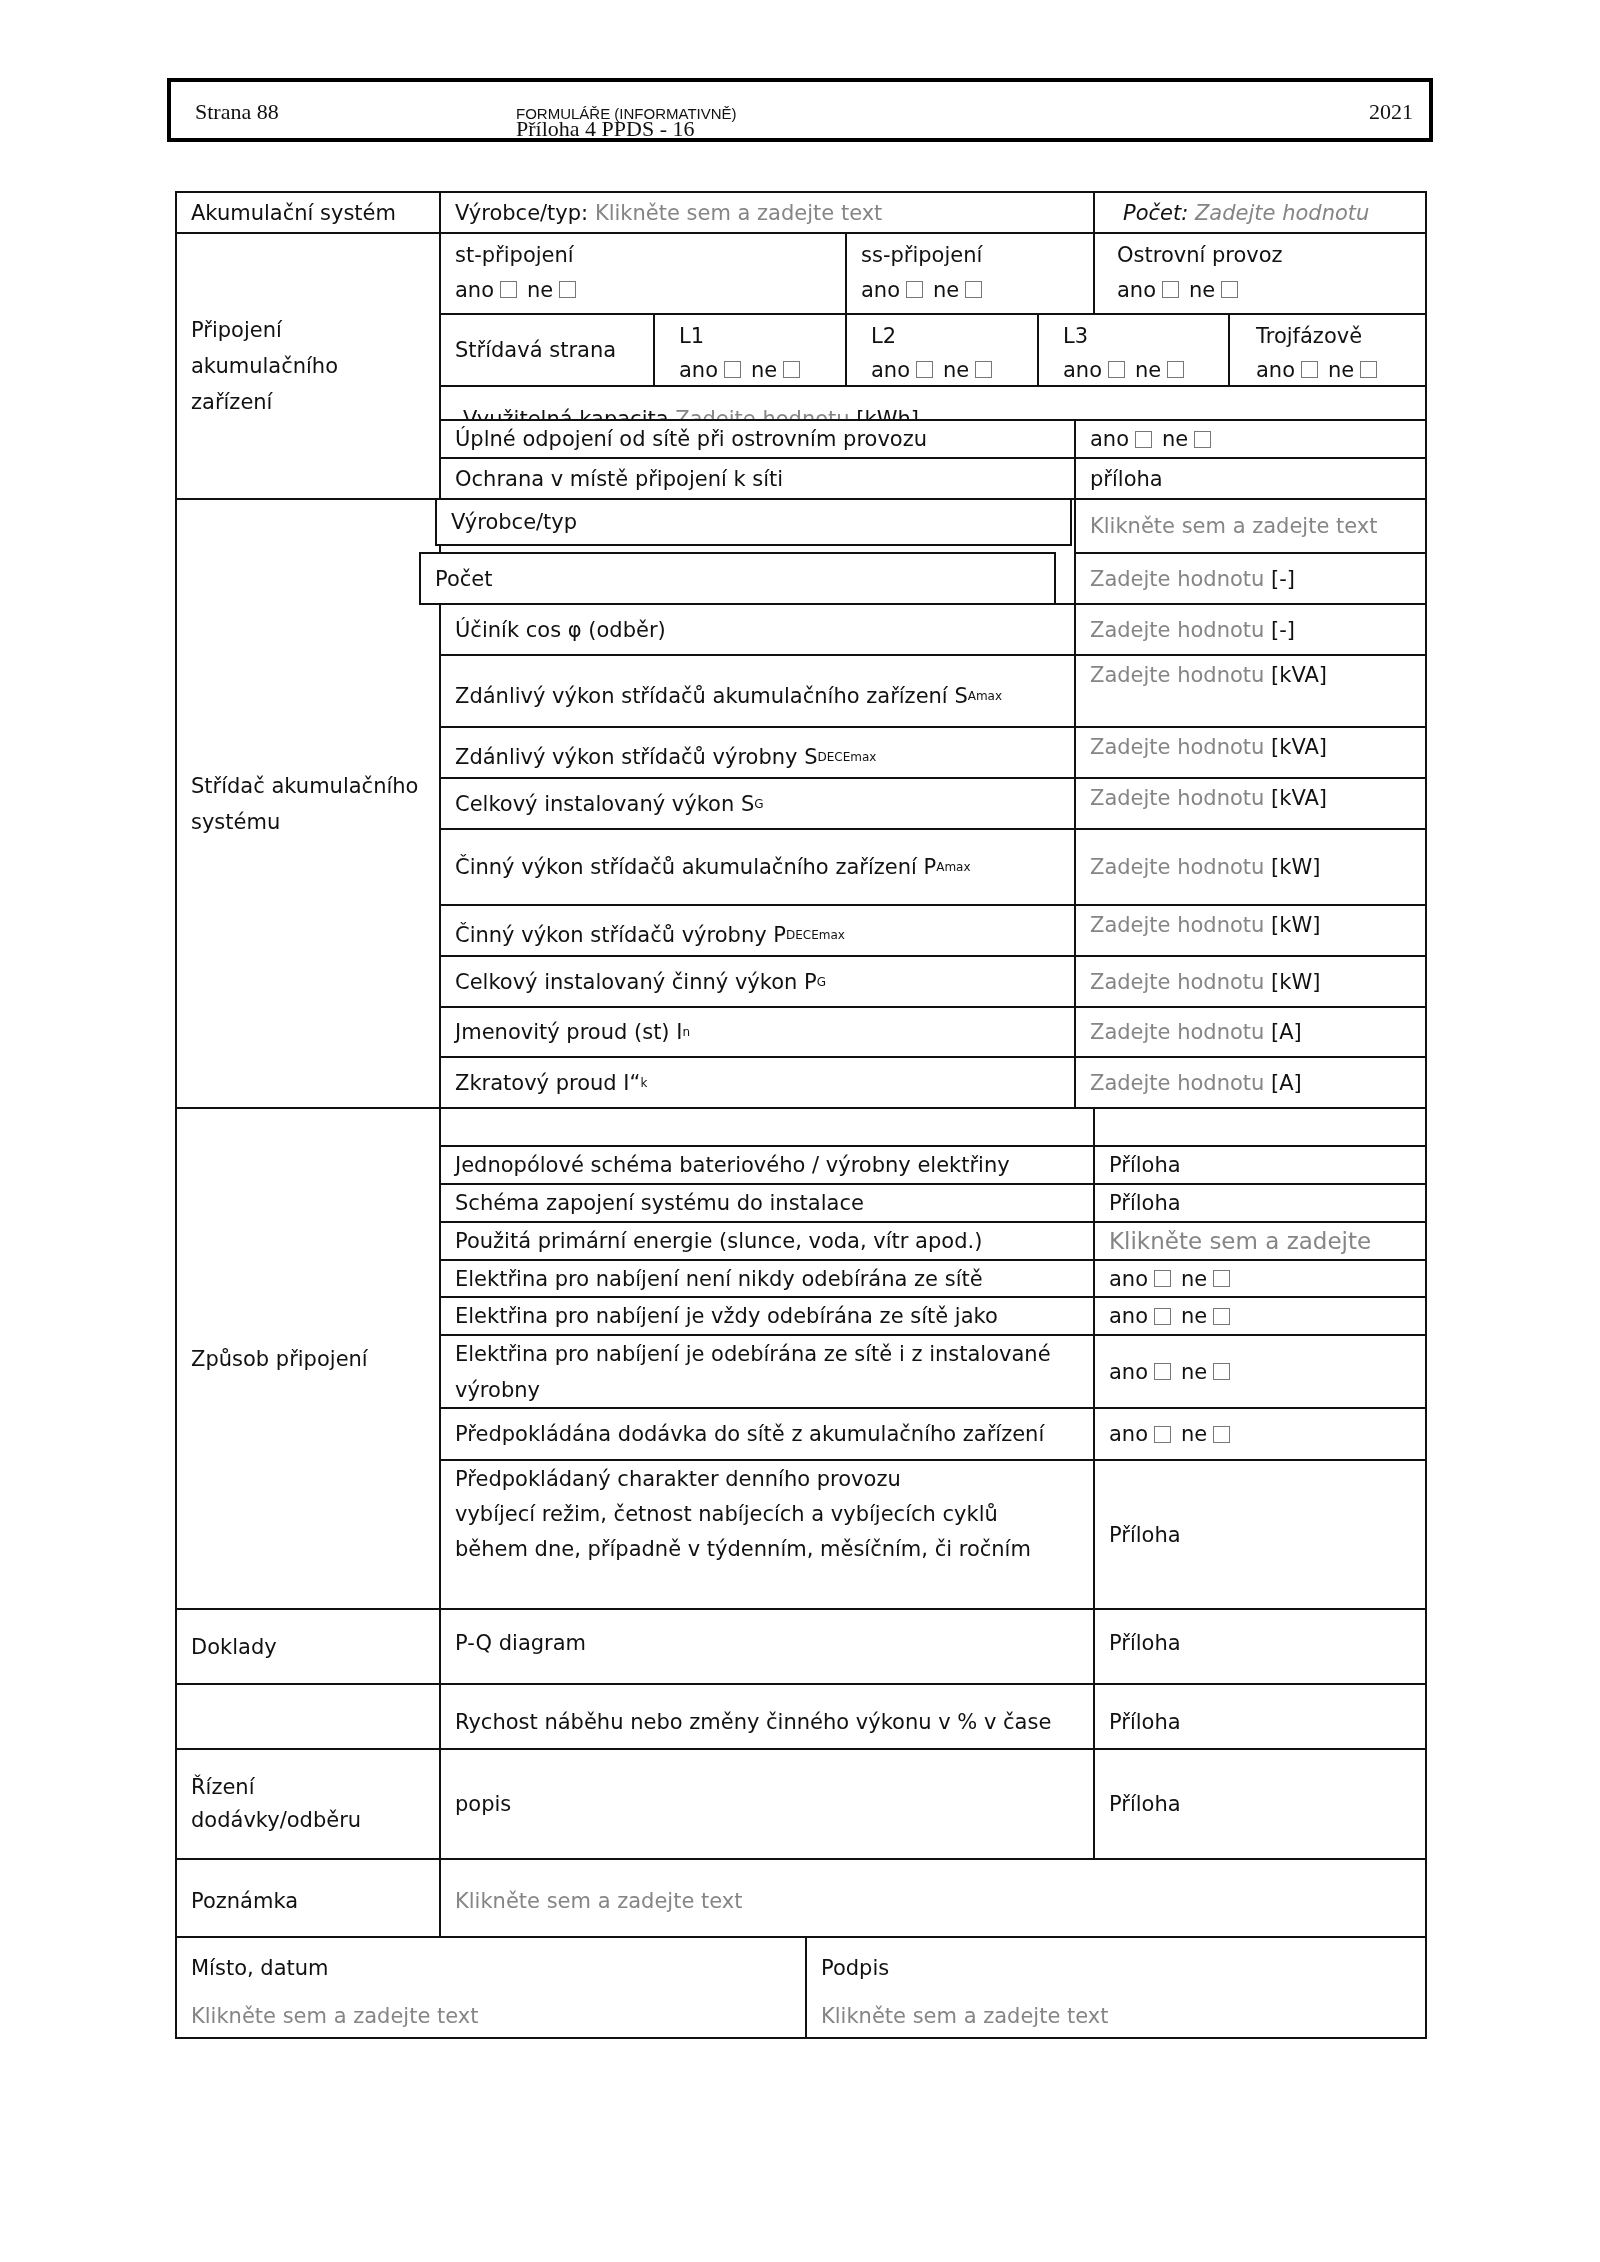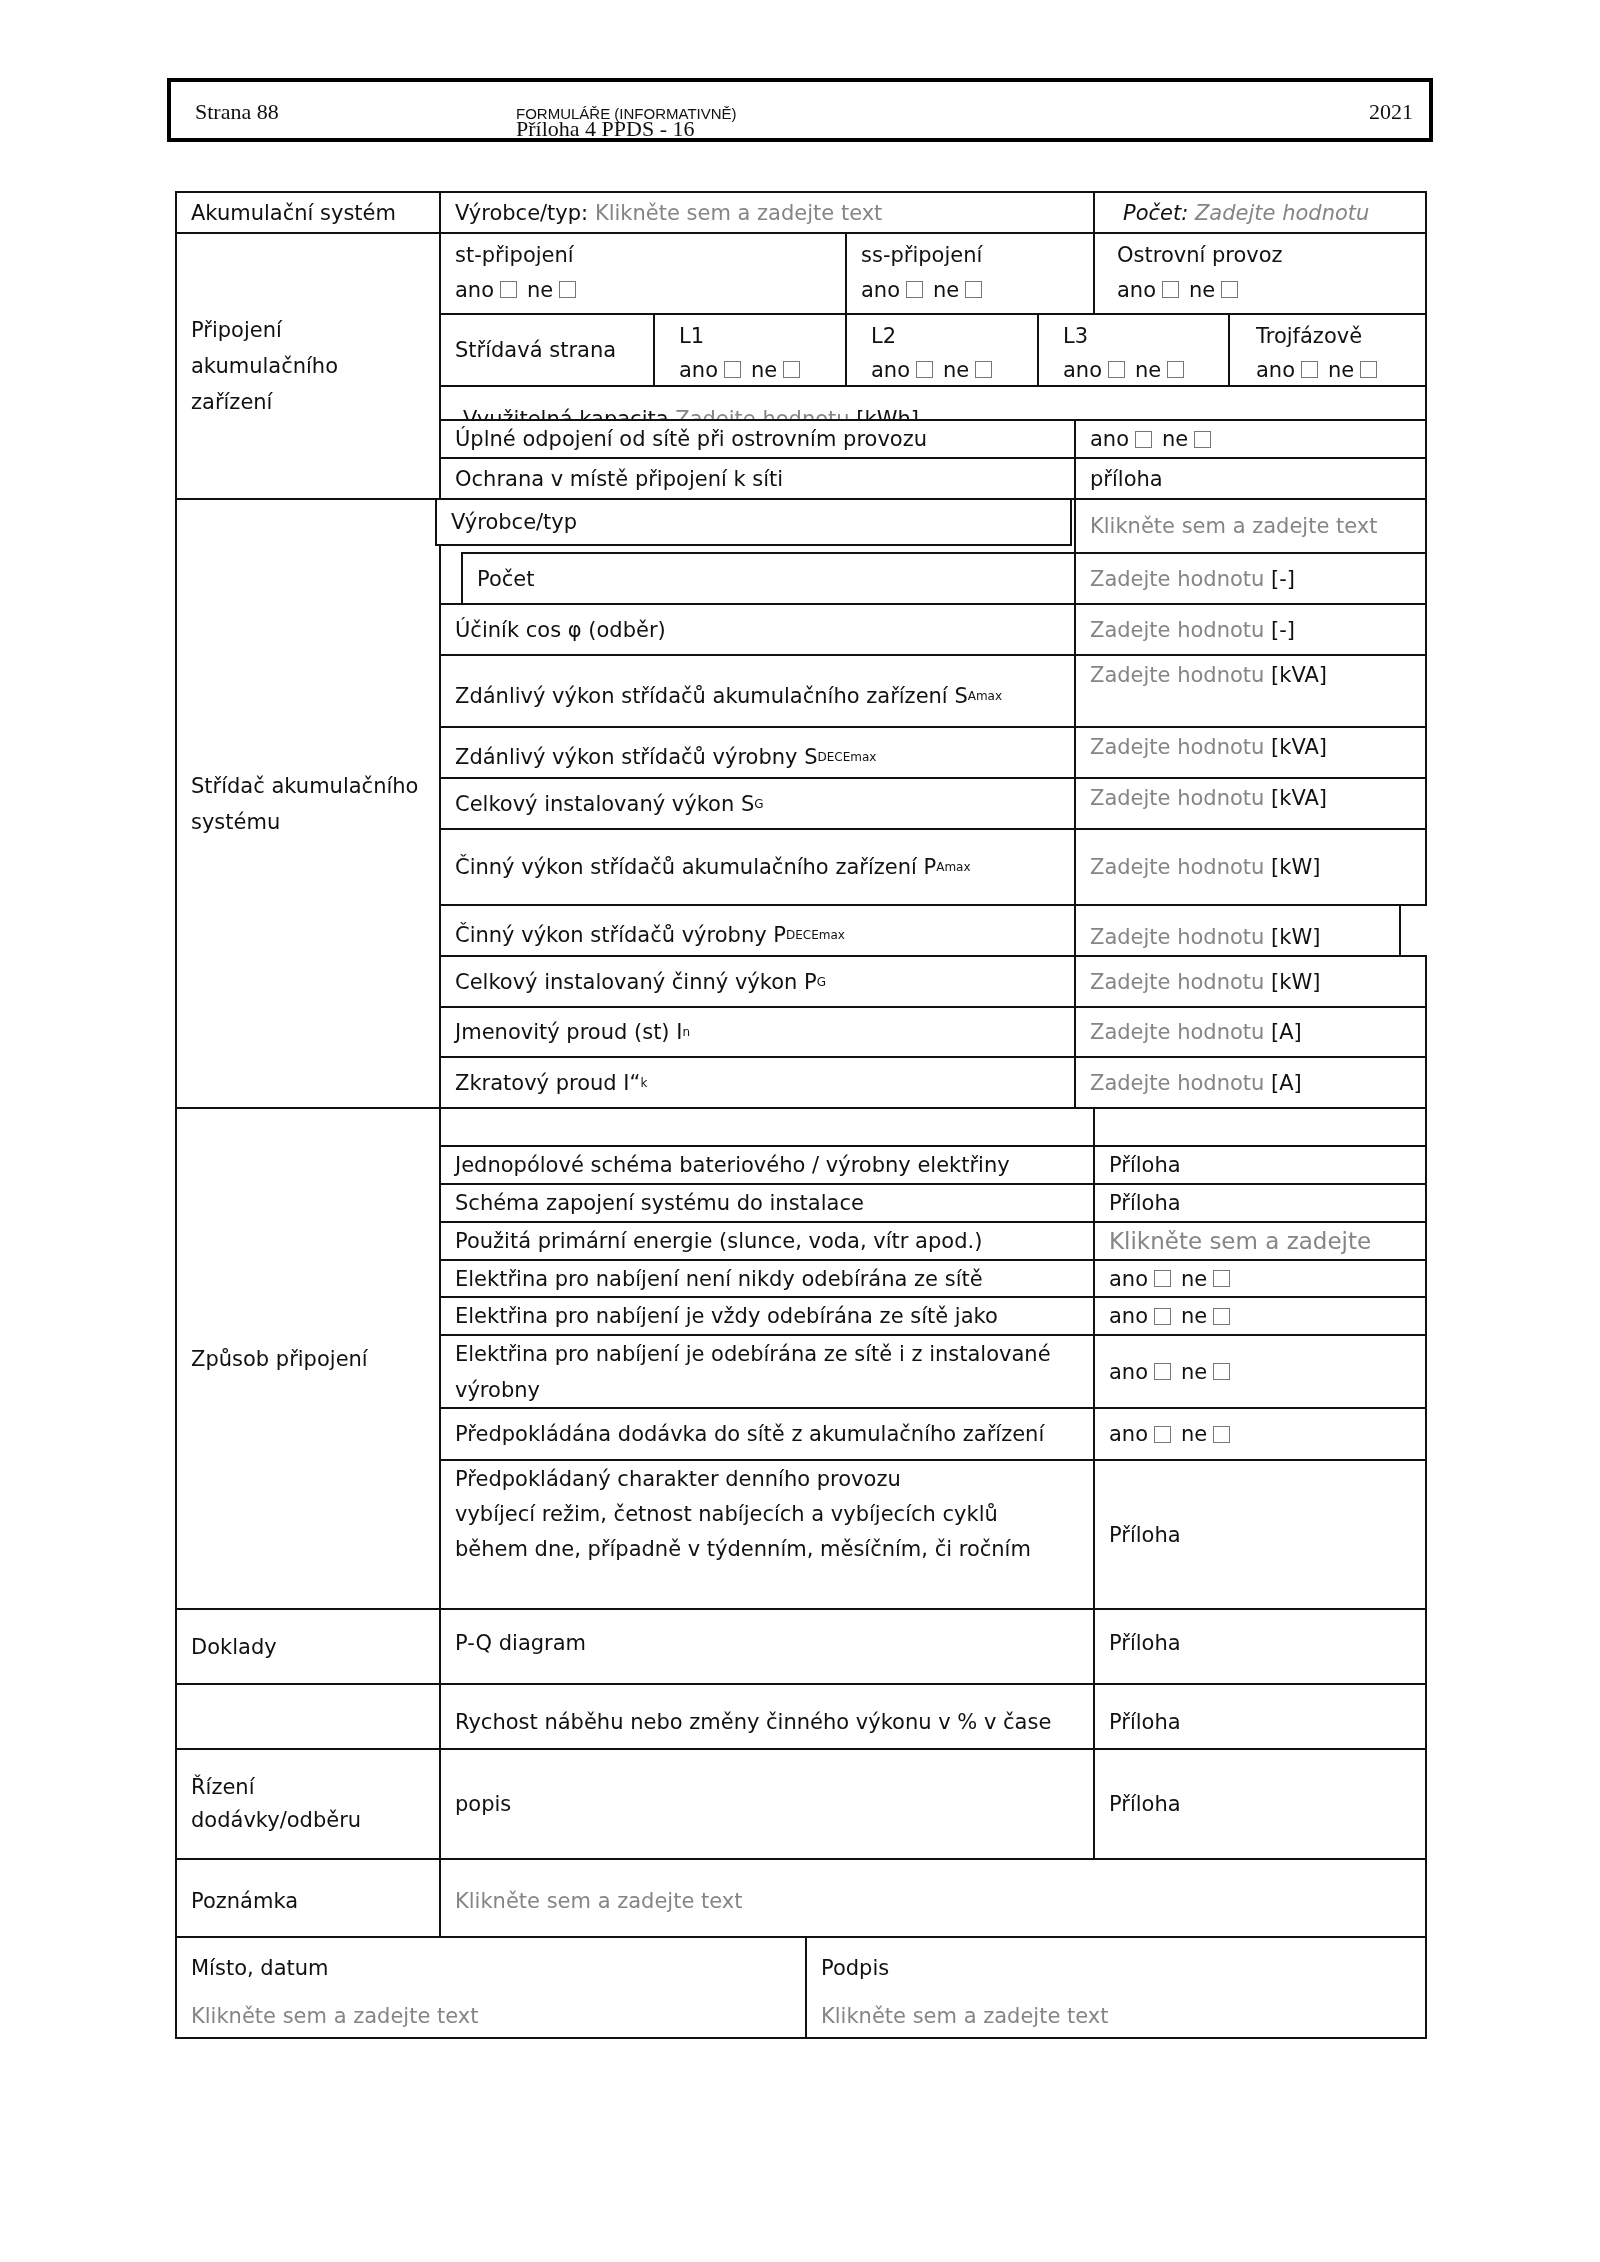--- a/index.html
+++ b/index.html
@@ -90,21 +90,21 @@
 <div class="cell mid" style="left:176px;top:499px;width:266px;height:611px;line-height:36px;">
     <span>Střídač akumulačního systému</span>
   </div>
 
 <div id="stridac-rows">
     <div class="cell mid nowrap" style="left: 436px; top: 499px; width: 637px; height: 48px;">
       <span>Výrobce/typ</span>
       <span class="sub"></span>
     </div>
     <div class="cell nowrap mid" style="left: 1075px; top: 499px; width: 353px; height: 56px;"><span class="ph">Klikněte sem a zadejte text</span>&nbsp;<span></span></div>
-    <div class="cell mid nowrap" style="left: 462px; top: 553px; width: 637px; height: 53px;">
+    <div class="cell mid nowrap" style="left: 420px; top: 553px; width: 637px; height: 53px;">
       <span>Počet</span>
       <span class="sub"></span>
     </div>
     <div class="cell nowrap mid" style="left: 1075px; top: 553px; width: 353px; height: 53px;"><span class="ph">Zadejte hodnotu</span>&nbsp;<span>[-]</span></div>
     <div class="cell mid nowrap" style="left: 440px; top: 604px; width: 637px; height: 53px;">
       <span>Účiník cos φ (odběr)</span>
       <span class="sub"></span>
     </div>
     <div class="cell nowrap mid" style="left: 1075px; top: 604px; width: 353px; height: 53px;"><span class="ph">Zadejte hodnotu</span>&nbsp;<span>[-]</span></div>
     <div class="cell mid nowrap" style="left: 440px; top: 655px; width: 637px; height: 74px; padding-top: 14px;">
@@ -124,21 +124,21 @@
     <div class="cell nowrap" style="left: 1075px; top: 778px; width: 353px; height: 53px; padding-top: 4px;"><span class="ph">Zadejte hodnotu</span>&nbsp;<span>[kVA]</span></div>
     <div class="cell mid nowrap" style="left: 440px; top: 829px; width: 637px; height: 78px;">
       <span>Činný výkon střídačů akumulačního zařízení P</span>
       <span class="sub">Amax</span>
     </div>
     <div class="cell nowrap mid" style="left: 1075px; top: 829px; width: 353px; height: 78px;"><span class="ph">Zadejte hodnotu</span>&nbsp;<span>[kW]</span></div>
     <div class="cell mid nowrap" style="left: 440px; top: 905px; width: 637px; height: 53px; padding-top: 12px;">
       <span>Činný výkon střídačů výrobny P</span>
       <span class="sub">DECEmax</span>
     </div>
-    <div class="cell nowrap" style="left: 1075px; top: 905px; width: 327px; height: 53px; padding-top: 16px;"><span class="ph">Zadejte hodnotu</span>&nbsp;<span>[kW]</span></div>
+    <div class="cell nowrap" style="left: 1075px; top: 905px; width: 353px; height: 53px; padding-top: 4px;"><span class="ph">Zadejte hodnotu</span>&nbsp;<span>[kW]</span></div>
     <div class="cell mid nowrap" style="left: 440px; top: 956px; width: 637px; height: 53px;">
       <span>Celkový instalovaný činný výkon P</span>
       <span class="sub">G</span>
     </div>
     <div class="cell nowrap mid" style="left: 1075px; top: 956px; width: 353px; height: 53px;"><span class="ph">Zadejte hodnotu</span>&nbsp;<span>[kW]</span></div>
     <div class="cell mid nowrap" style="left: 440px; top: 1007px; width: 637px; height: 52px;">
       <span>Jmenovitý proud (st) I</span>
       <span class="sub">n</span>
     </div>
     <div class="cell nowrap mid" style="left: 1075px; top: 1007px; width: 353px; height: 52px;"><span class="ph">Zadejte hodnotu</span>&nbsp;<span>[A]</span></div>

